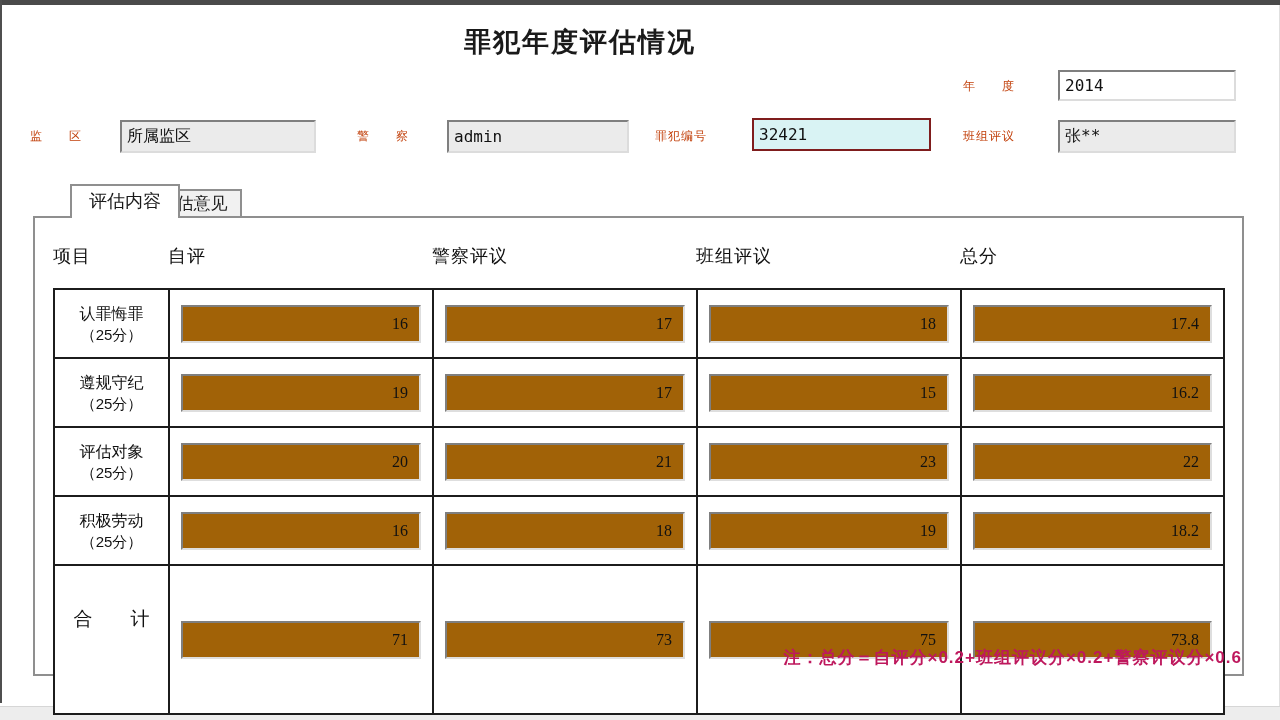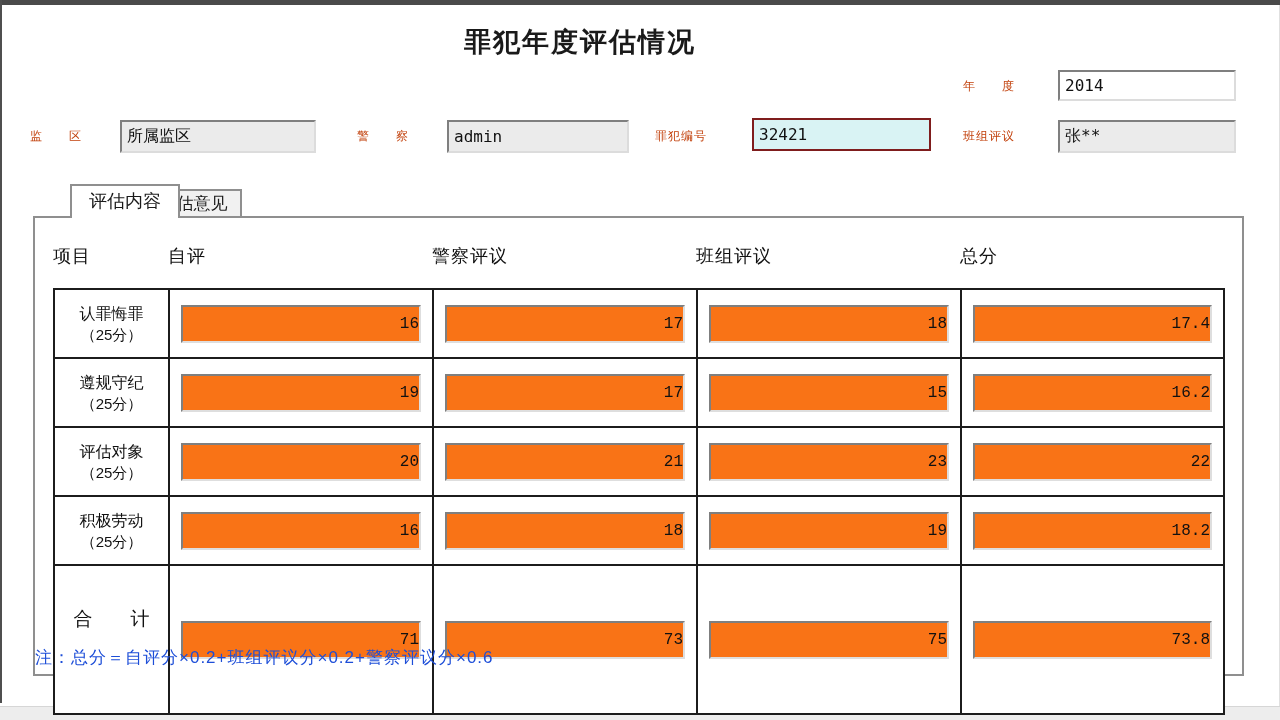--- a/index.html
+++ b/index.html
@@ -88,29 +88,29 @@
     border: 2px solid #1c1c1c; height: 69px; vertical-align: middle; padding: 0;
     background: #ffffff;
   }
   td.item-cell { text-align: center; font-size: 16px; line-height: 21px; color: #111; }
   td.item-cell .item-sub { font-size: 15px; }
   tr.row-total td.item-cell { font-size: 19px; white-space: pre; }
   .cell-input {
     display: block; width: calc(100% - 22px); height: 38px; margin: 0 auto;
     border-top: 2px solid #7f7f7f; border-left: 2px solid #7f7f7f;
     border-bottom: 2px solid #dedede; border-right: 2px solid #dedede;
-    background: #f97316; outline: none;
-    font-family: Liberation Mono, monospace; font-size: 16px; color: #111;
-    text-align: right; padding-right: 0;
+    background: #a16207; outline: none;
+    font-family: Liberation Serif, serif; font-size: 16px; color: #111;
+    text-align: right; padding-right: 11px;
   }
 
   .note {
     position: absolute; left: 0; top: 428px; width: 100%;
-    text-align: left; font-size: 17px; font-weight: normal;
-    color: #1d4ed8; letter-spacing: 1px;
+    text-align: right; font-size: 17px; font-weight: bold;
+    color: #be185d; letter-spacing: 1px;
   }
 </style>
 </head>
 <body>
 
 <div class="top-strip"></div>
 <div class="left-strip"></div>
 <div class="right-strip"></div>
 <div class="bottom-strip"></div>
 

